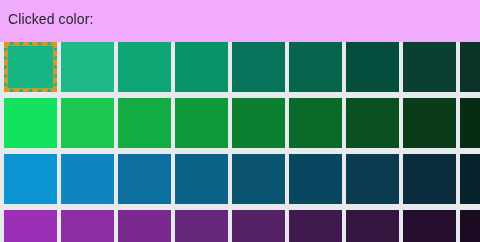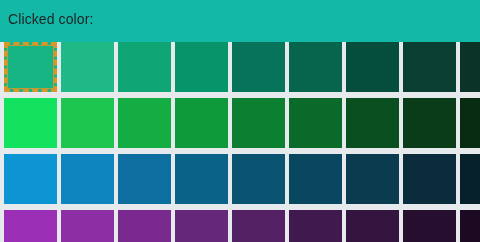--- a/index.html
+++ b/index.html
@@ -19,21 +19,21 @@
     height: 242px;
     background: #e6eaed;
     overflow: hidden;
   }
   #header {
     position: absolute;
     left: 0;
     top: 0;
     width: 480px;
     height: 42px;
-    background: #14b8a6;
+    background: #f0abfc;
   }
   #clicked-color-label {
     position: absolute;
     left: 8px;
     top: 10px;
     font-size: 14px;
     line-height: 18px;
     color: #1f2124;
     letter-spacing: 0.1px;
     white-space: nowrap;

